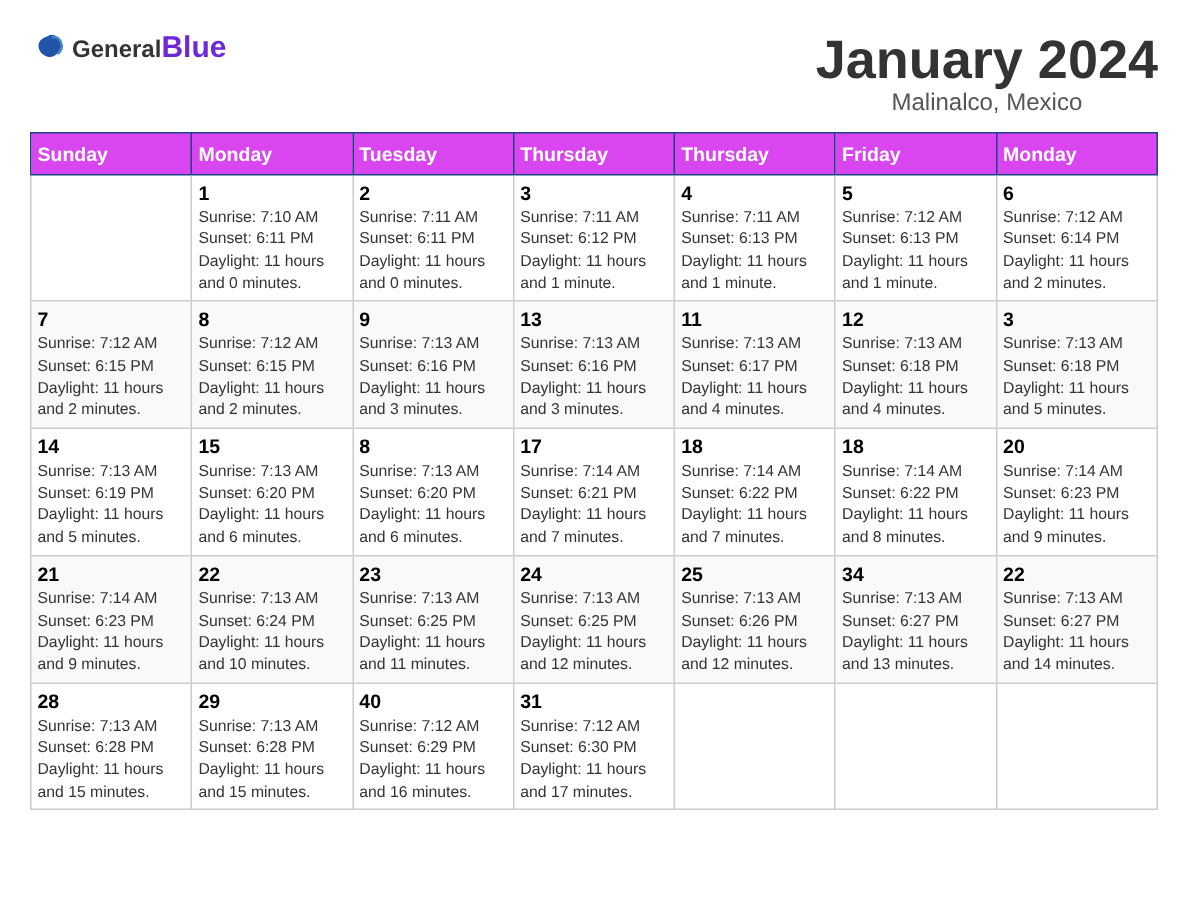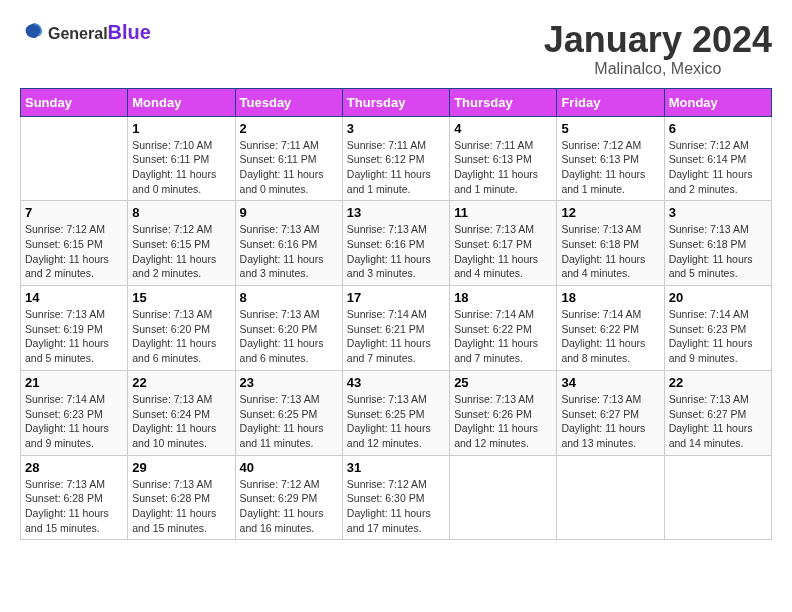--- a/index.html
+++ b/index.html
@@ -212,21 +212,21 @@
         </td>
         <td>
           <span class="day-number">22</span>
           <div class="day-info">Sunrise: 7:13 AM<br>Sunset: 6:24 PM<br>Daylight: 11 hours<br>and 10 minutes.</div>
         </td>
         <td>
           <span class="day-number">23</span>
           <div class="day-info">Sunrise: 7:13 AM<br>Sunset: 6:25 PM<br>Daylight: 11 hours<br>and 11 minutes.</div>
         </td>
         <td>
-          <span class="day-number">43</span>
+          <span class="day-number">24</span>
           <div class="day-info">Sunrise: 7:13 AM<br>Sunset: 6:25 PM<br>Daylight: 11 hours<br>and 12 minutes.</div>
         </td>
         <td>
           <span class="day-number">25</span>
           <div class="day-info">Sunrise: 7:13 AM<br>Sunset: 6:26 PM<br>Daylight: 11 hours<br>and 12 minutes.</div>
         </td>
         <td>
           <span class="day-number">34</span>
           <div class="day-info">Sunrise: 7:13 AM<br>Sunset: 6:27 PM<br>Daylight: 11 hours<br>and 13 minutes.</div>
         </td>

